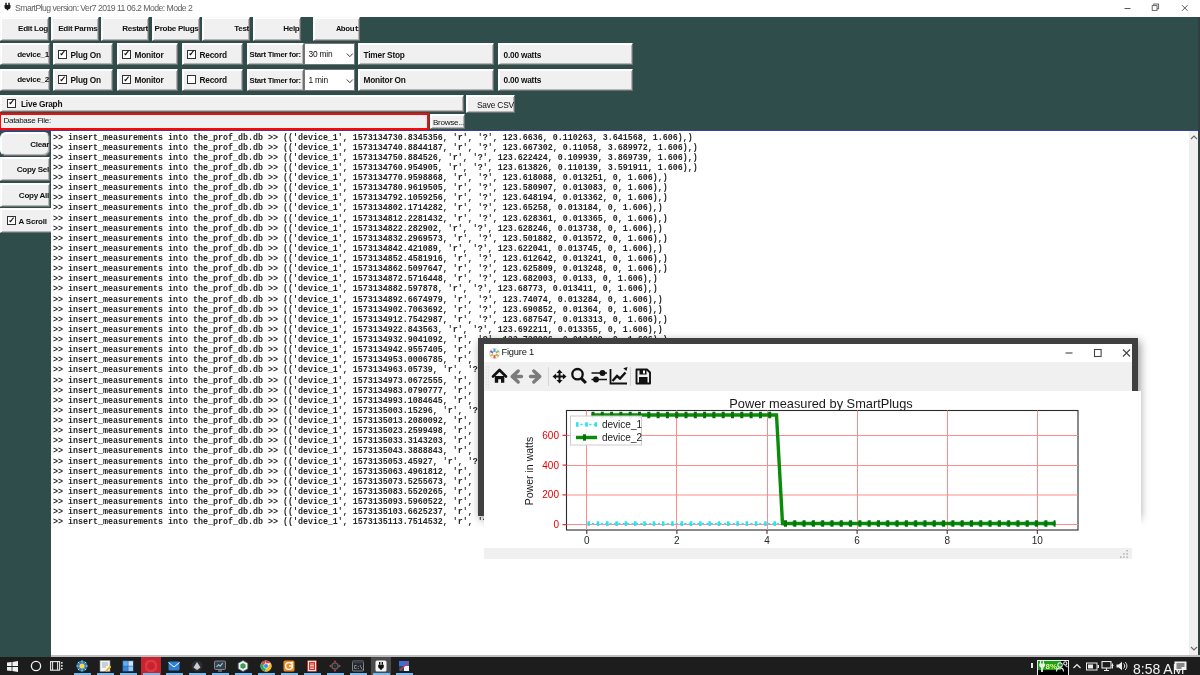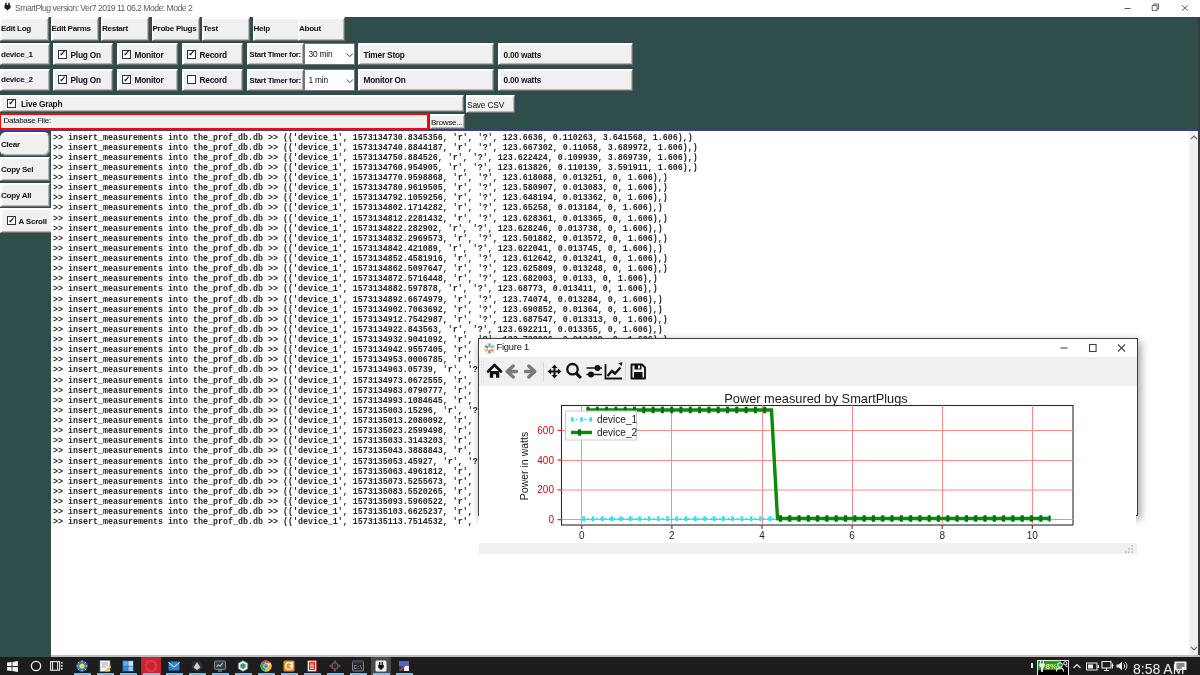--- a/index.html
+++ b/index.html
@@ -9,35 +9,35 @@
   
   #titlebar { left:0; top:0; width:1200px; height:17px; background:#ffffff; }
   #titletext { left:15px; top:2.5px; font-size:8.7px; letter-spacing:-0.55px; color:#5f5f5f; white-space:nowrap; }
   
   #appbg { left:0; top:17px; width:1200px; height:640px; background:#2e4d4b; }
   
   .panel { position:absolute; background:#f0f0f0;
            border-top:1px solid #fbfbfb; border-left:1px solid #fbfbfb;
            border-right:1px solid #6f6f6f; border-bottom:1px solid #6f6f6f;
            box-shadow: inset 1px 1px 0 #ffffff, inset -1px -1px 0 #b5b5b5; }
-  .btxt { position:absolute; width:100%; text-align:left; font-weight:bold; font-size:8.1px; letter-spacing:-0.3px; color:#101010; white-space:nowrap; }
+  .btxt { position:absolute; width:100%; text-align:right; font-weight:bold; font-size:8.1px; letter-spacing:-0.3px; color:#101010; white-space:nowrap; }
   .ltxt { position:absolute; font-weight:bold; font-size:8.3px; letter-spacing:-0.2px; color:#101010; white-space:nowrap; }
   
   .cb { position:absolute; width:9px; height:9px; background:#fff; border:1px solid #303030; }
   .cb:after { content:"✓"; position:absolute; left:0.2px; top:-2.2px; font-size:8.6px; font-weight:bold; color:#111; }
   .cb.un:after { content:""; }
   
   #logarea { left:51px; top:131px; width:1138px; height:524px; background:#fff; }
   #logtext { left:53px; top:132.6px; font-family:"Liberation Mono", monospace; font-weight:bold;
              font-size:8.34px; line-height:10.12px; color:#242424; white-space:pre; }
   
   #sbar { left:1189px; top:131px; width:10px; height:524px; background:#f0f0f0; }
   
   #figwin { left:478px; top:338px; width:659.5px; height:178px; background:#ffffff;
-            border:1px solid #404040; box-shadow:2px 3px 9px rgba(0,0,0,0.42); }
+            border:6px solid #404040; box-shadow:2px 3px 9px rgba(0,0,0,0.42); }
   #figtitle { left:0; top:0; width:100%; height:18px; background:#fff; }
   #figtoolbar { left:0; top:18px; width:100%; height:28.5px; background:#f0f0f0; }
   #figstatus { left:0; top:203.5px; width:100%; height:11.5px; background:#f0f0f0; }
   
   #taskbar { left:0; top:657px; width:1200px; height:18px; background:#1d1d1d; }
   .tbicon { position:absolute; top:2.5px; width:12px; height:12px; }
   .ul { position:absolute; top:15.5px; height:2px; width:17px; background:#76b9ed; }
 </style>
 </head>
 <body>
@@ -66,21 +66,21 @@
   </div>
   <div class="panel" style="left:151.5px;top:16.5px;width:48px;height:24.5px;">
     <div class="btxt" style="top:6px;">Probe Plugs</div>
   </div>
   <div class="panel" style="left:202px;top:16.5px;width:48px;height:24.5px;">
     <div class="btxt" style="top:6px;">Test</div>
   </div>
   <div class="panel" style="left:252.5px;top:16.5px;width:48px;height:24.5px;">
     <div class="btxt" style="top:6px;">Help</div>
   </div>
-  <div class="panel" style="left:298px;top:16.5px;width:47px;height:24.5px;">
+  <div class="panel" style="left:313px;top:16.5px;width:47px;height:24.5px;font-family:Liberation Mono, monospace;">
     <div class="btxt" style="top:6px;">About</div>
   </div>
 
   <div class="panel" style="left:0px;top:43px;width:50px;height:22px;">
     <div class="btxt" style="top:5.5px;">device_1</div>
   </div>
   <div class="panel" style="left:53px;top:43px;width:60px;height:22px;">
     <div class="cb" style="left:4px;top:5.5px;"></div>
     <div class="ltxt" style="left:16.5px;top:5.5px;">Plug On</div>
   </div>

